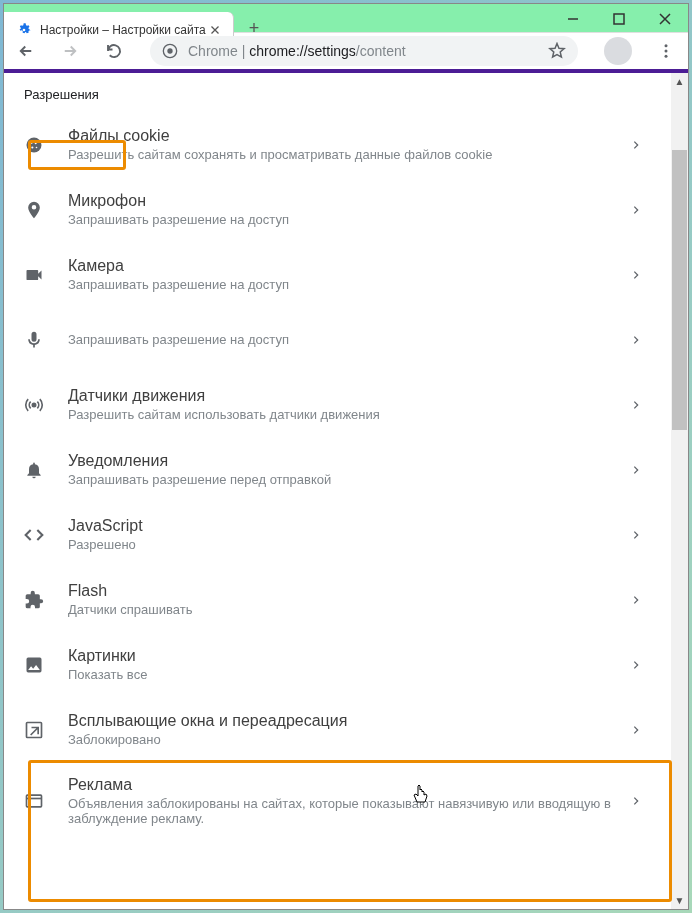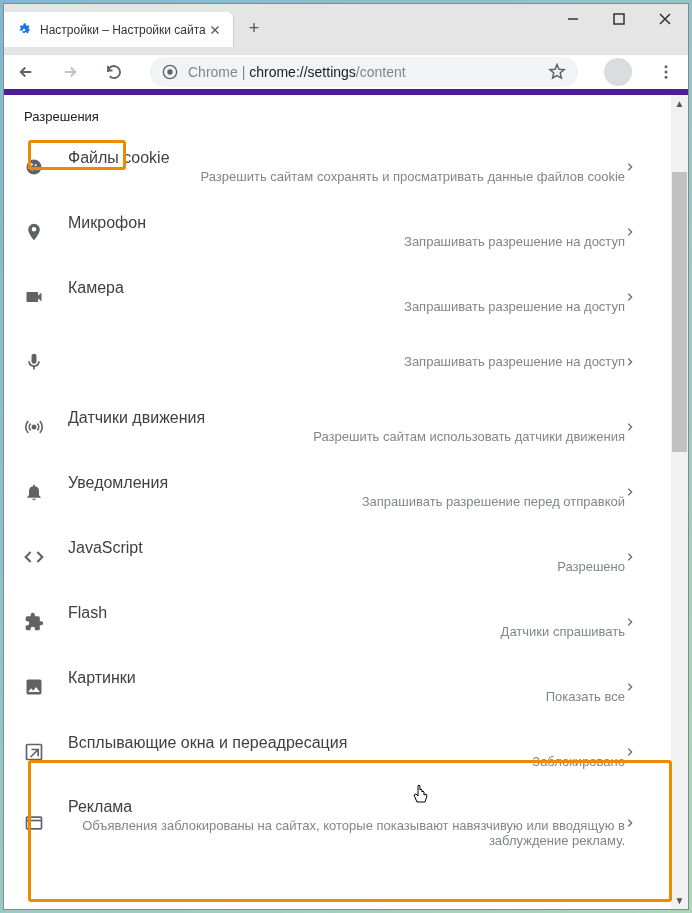--- a/index.html
+++ b/index.html
@@ -1,46 +1,46 @@
 <!DOCTYPE html>
 <html><head>
 <meta charset="utf-8">
 <style>
 * { margin: 0; padding: 0; box-sizing: border-box; font-family: Arial, sans-serif; }
 body { width: 692px; height: 913px; background: linear-gradient(135deg, #7fb8d4 0%, #a8d8b9 100%); overflow: hidden; }
 .window { width: 686px; height: 907px; margin: 3px; background: #fff; border: 1px solid #888; display: flex; flex-direction: column; }
-.titlebar { height: 51px; background: #e5e5e5; display: flex; align-items: flex-start; border-bottom: 1px solid #e0e0e0; }
+.titlebar { height: 29px; background: #86efac; display: flex; align-items: flex-start; border-bottom: 1px solid #e0e0e0; }
 .tab { display: flex; align-items: center; height: 35px; padding: 0 10px 0 12px; background: #fff; border-right: 1px solid #ccc; border-top-right-radius: 6px; min-width: 230px; margin-top: 8px; }
 .tab-icon { width: 16px; height: 16px; margin-right: 8px; }
 .tab-title { font-size: 12px; color: #333; flex: 1; }
 .tab-close { width: 16px; height: 16px; display: flex; align-items: center; justify-content: center; color: #555; cursor: pointer; }
 .new-tab { width: 28px; height: 28px; display: flex; align-items: center; justify-content: center; color: #555; margin-top: 10px; margin-left: 6px; cursor: pointer; font-size: 18px; }
 .win-controls { margin-left: auto; display: flex; margin-top: 0; }
 .win-btn { width: 46px; height: 30px; display: flex; align-items: center; justify-content: center; color: #333; cursor: pointer; font-size: 14px; }
-.toolbar { height: 40px; display: flex; align-items: center; padding: 0 8px; gap: 16px; border-bottom: 6px solid #4c1d95; justify-content: space-between; }
+.toolbar { height: 40px; display: flex; align-items: center; padding: 0 8px; gap: 16px; border-bottom: 4px solid #4c1d95; justify-content: space-between; }
 .nav-btn { width: 28px; height: 28px; display: flex; align-items: center; justify-content: center; color: #5f6368; cursor: pointer; border-radius: 50%; }
 .addr-bar { flex: 1; height: 30px; background: #f1f3f4; border-radius: 15px; display: flex; align-items: center; padding: 0 12px; margin: 0 6px; }
 .addr-icon { color: #5f6368; margin-right: 10px; }
 .addr-text { font-size: 14px; color: #80868b; }
 .addr-text .dark { color: #202124; }
 .star-btn { color: #5f6368; cursor: pointer; }
 .avatar { width: 28px; height: 28px; border-radius: 50%; background: #dadce0; cursor: pointer; margin: 0 4px; }
 .menu-btn { width: 28px; height: 28px; display: flex; align-items: center; justify-content: center; color: #5f6368; cursor: pointer; }
 .header { height: 56px; background: #3367d6; display: flex; align-items: center; padding: 0 20px; color: #fff; }
 .hamburger { cursor: pointer; margin-right: 20px; }
 .header-title { font-size: 18px; font-weight: 400; flex: 1; }
 .search-btn { cursor: pointer; }
 .content-wrap { flex: 1; display: flex; overflow: hidden; position: relative; }
-.content { flex: 1; overflow-y: auto; padding: 0 16px 0 0; position: relative; }
+.content { flex: 1; overflow-y: auto; padding: 0 10px 0 0; position: relative; }
 .section-header { font-size: 13px; font-weight: 500; color: #202124; padding: 14px 20px 10px 20px; }
 .setting-row { display: flex; align-items: center; padding: 14px 20px; min-height: 65px; cursor: pointer; }
 .setting-icon { width: 20px; height: 20px; color: #5f6368; margin-right: 24px; display: flex; align-items: center; justify-content: center; flex-shrink: 0; }
 .setting-text { flex: 1; }
 .setting-title { font-size: 16px; color: #404040; margin-bottom: 2px; }
-.setting-sub { font-size: 13px; color: #80868b; text-align: right; }
+.setting-sub { font-size: 13px; color: #80868b; }
 .chevron { color: #5f6368; flex-shrink: 0; }
 .highlight-box { position: absolute; border: 3px solid #ec8b00; border-radius: 3px; pointer-events: none; z-index: 10; }
 .hl1 { top: 140px; left: 28px; width: 98px; height: 30px; }
 .hl2 { top: 760px; left: 28px; width: 644px; height: 142px; }
 .cursor-ptr { position: absolute; top: 784px; left: 411px; z-index: 20; pointer-events: none; font-size: 18px; }
 .scrollbar { width: 17px; background: #f1f1f1; display: flex; flex-direction: column; }
 .scroll-arrow { height: 17px; display: flex; align-items: center; justify-content: center; cursor: pointer; font-size: 10px; color: #555; }
 .scroll-track { flex: 1; position: relative; }
 .scroll-thumb { position: absolute; top: 60px; left: 1px; right: 1px; height: 280px; background: #c1c1c1; cursor: pointer; }
 svg { display: block; }

